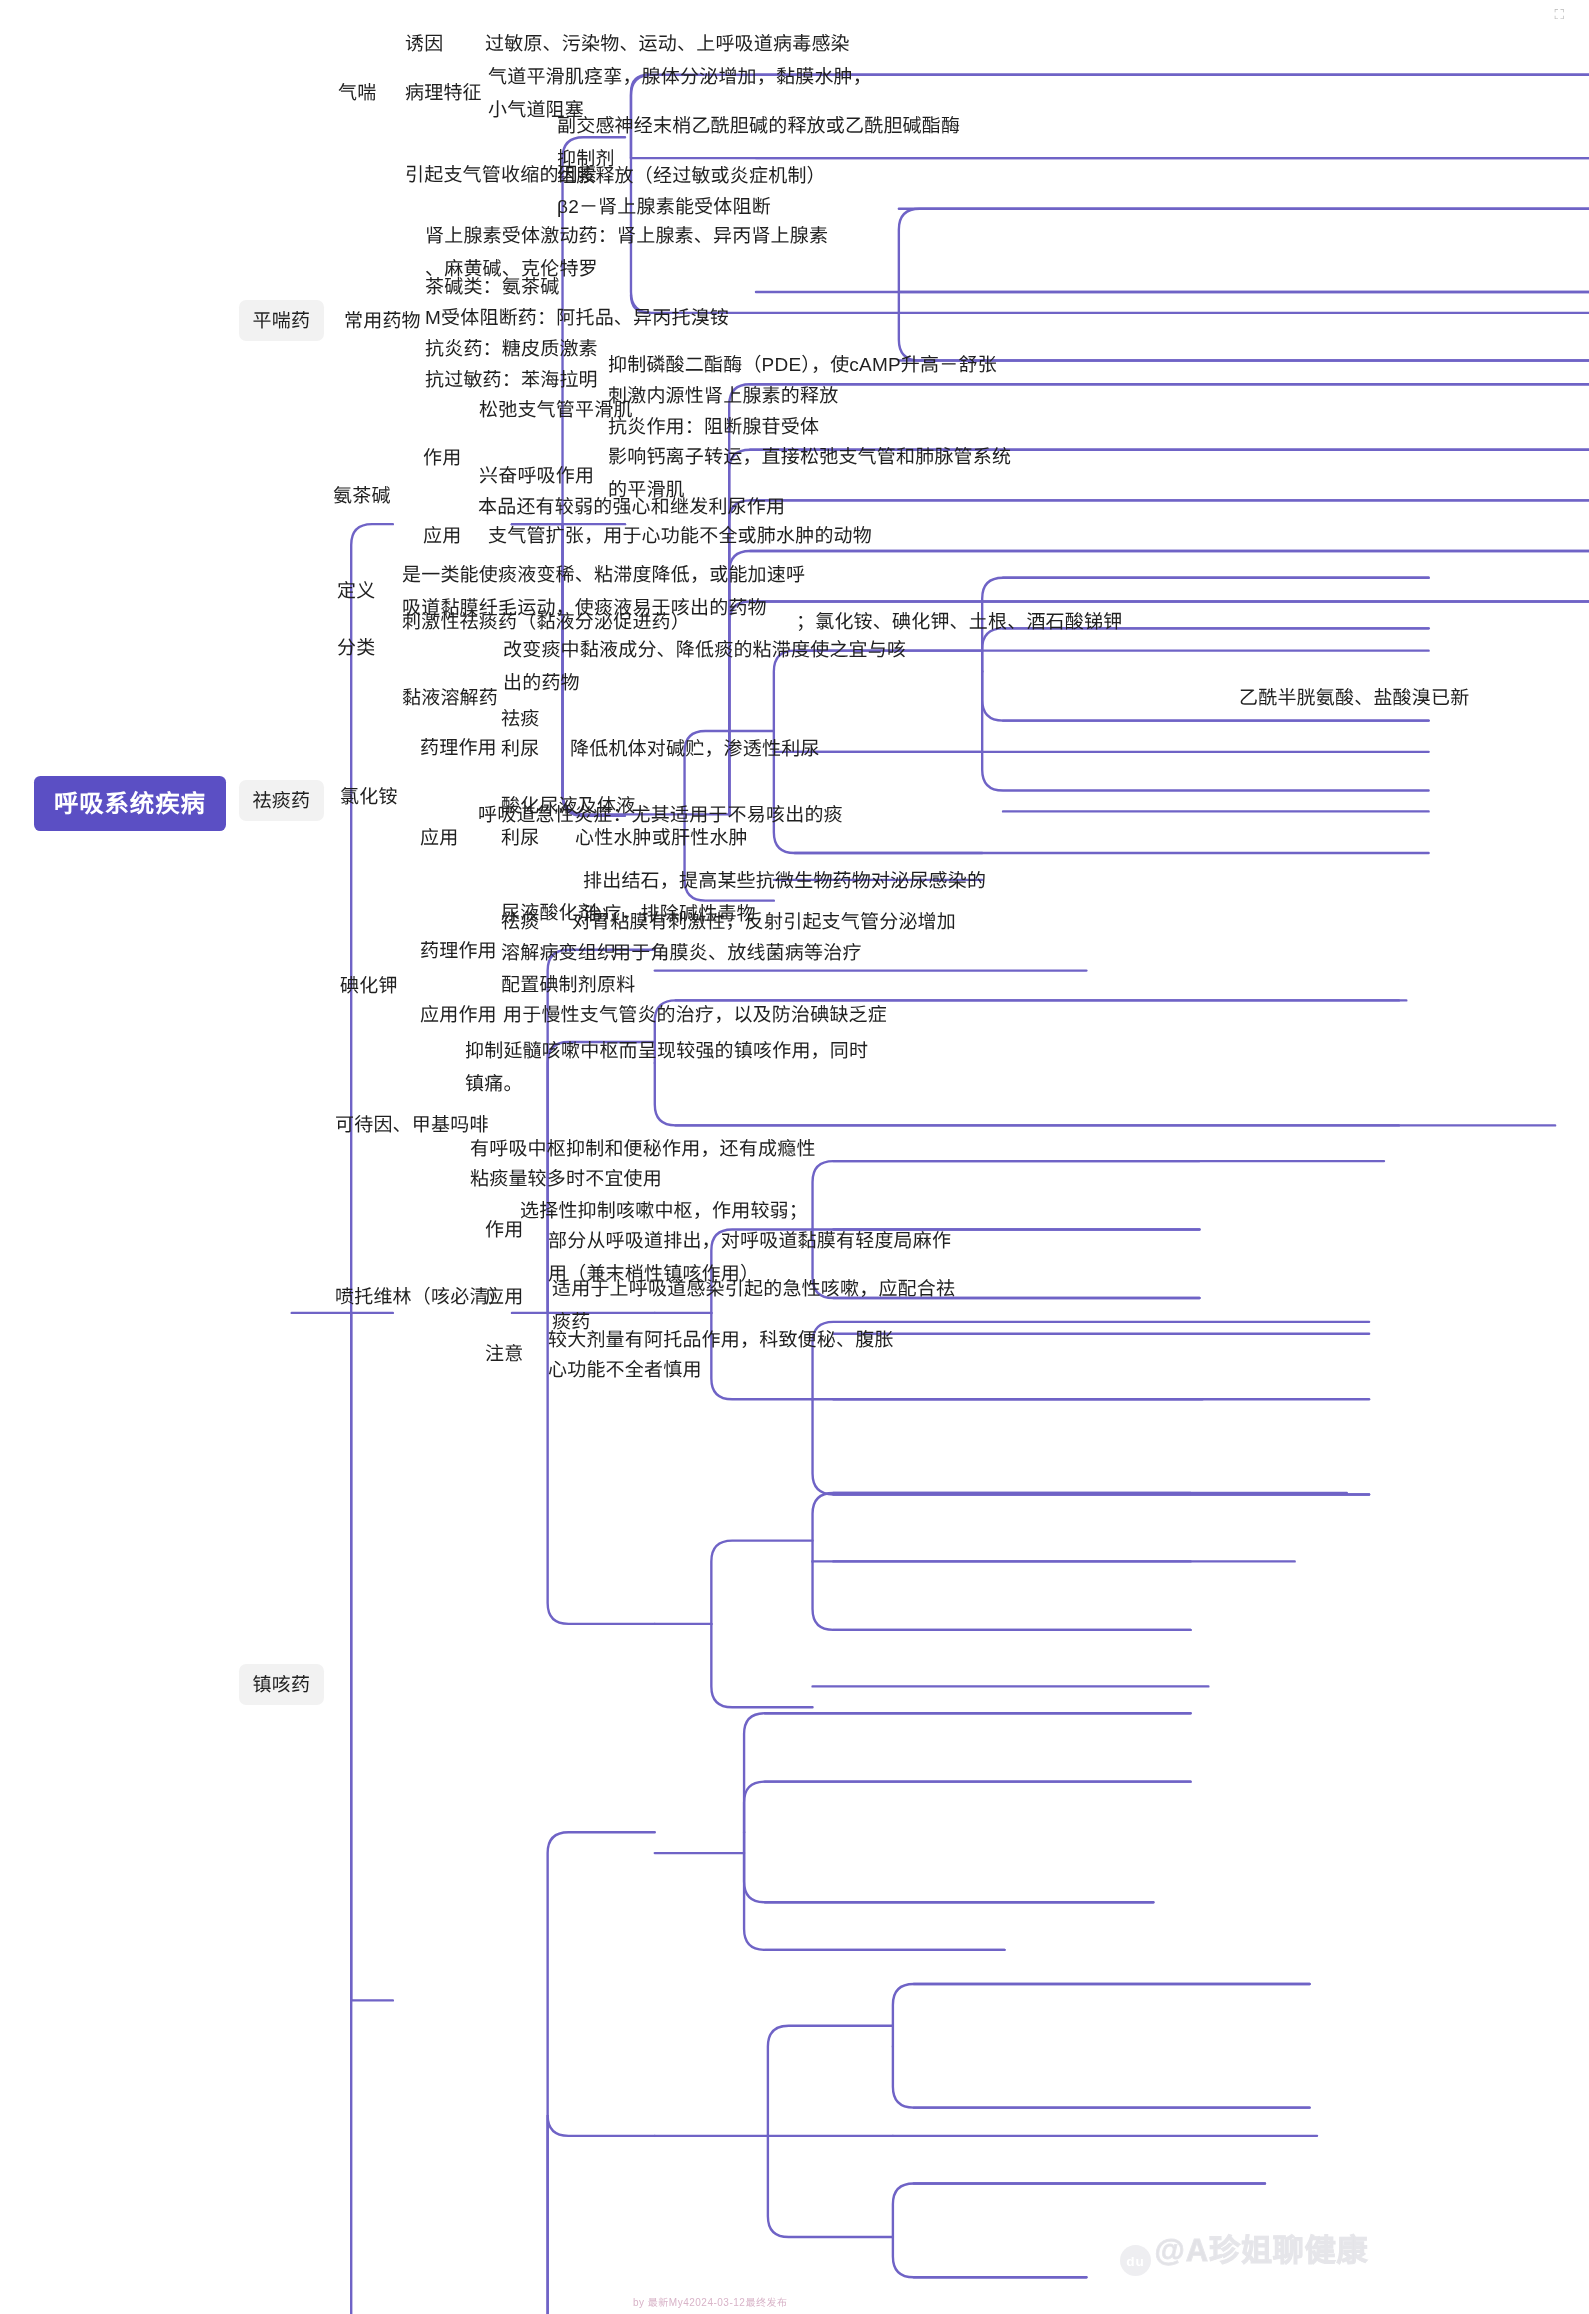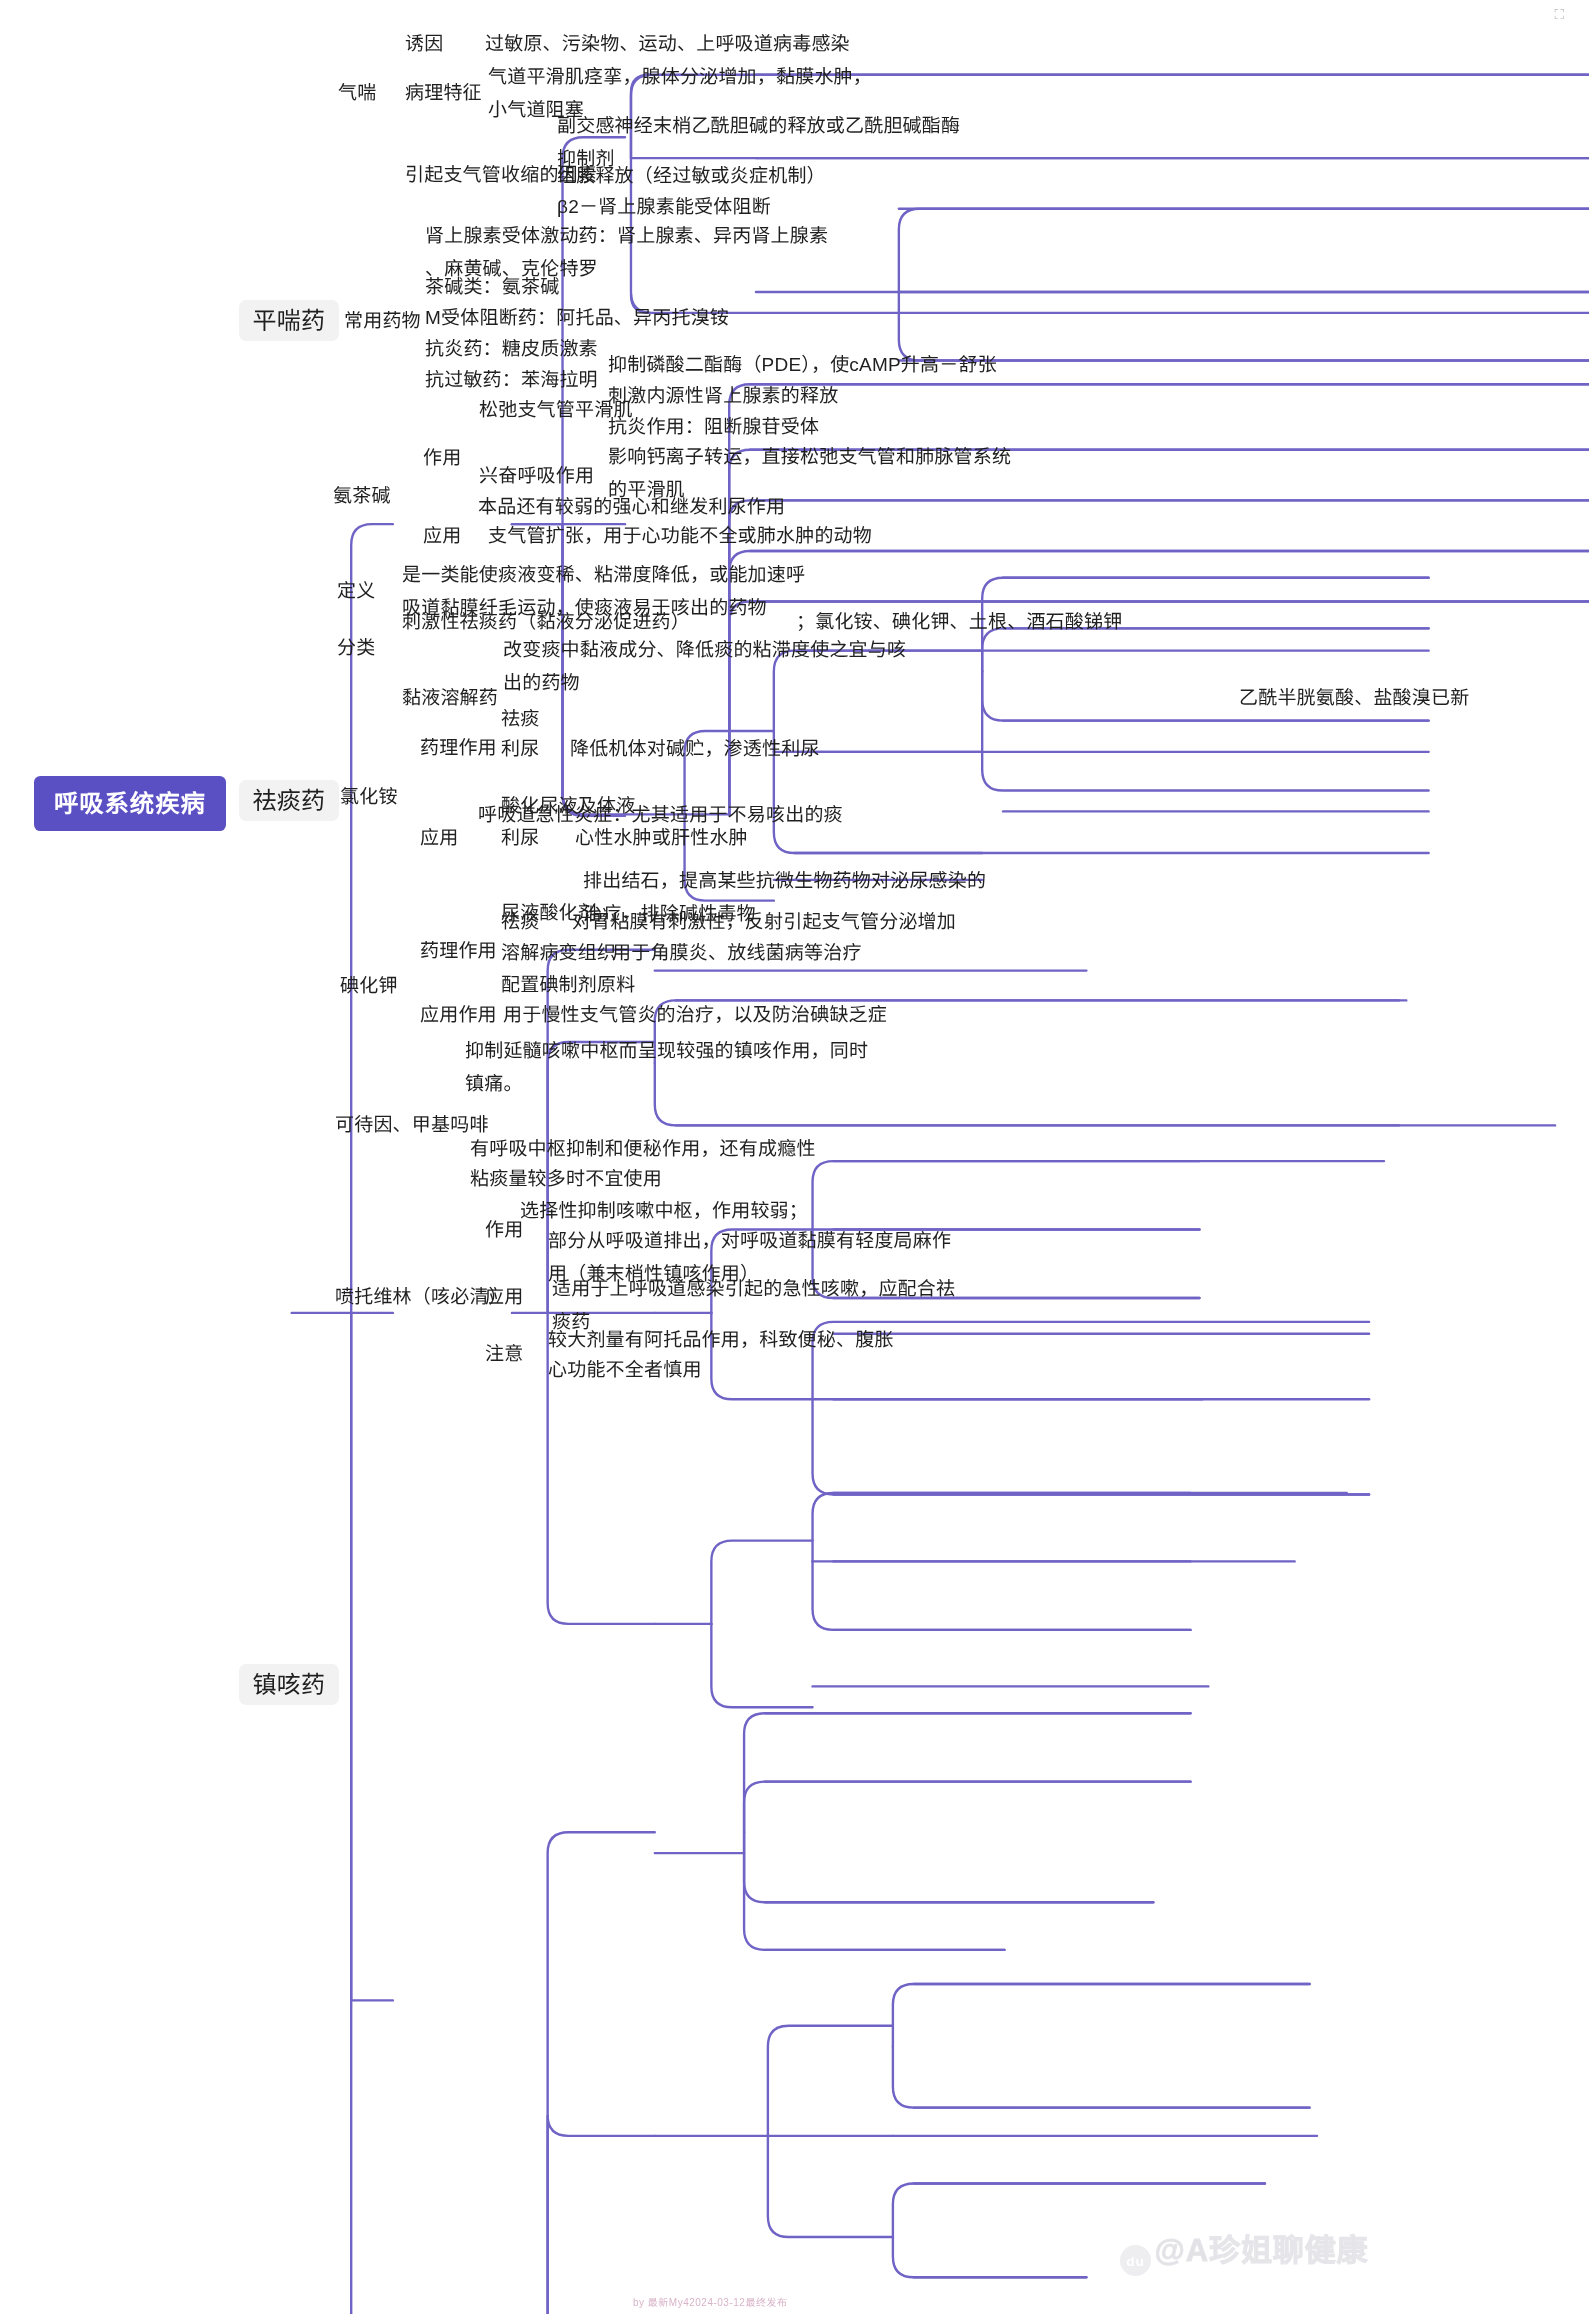--- a/index.html
+++ b/index.html
@@ -41,21 +41,21 @@
     font-weight: bold;
     padding: 11.8px 20px;
     border-radius: 6.3px;
     line-height: 31px;
     letter-spacing: 0.9px;
   }
   .node.lvl1 {
     background: #f2f2f2;
     border-radius: 7.2px;
     padding: 8.1px 13.6px;
-    font-size: 24px;
+    font-size: 19px;
     line-height: 25px;
     font-weight: normal;
   }
   .topbar {
     position: absolute;
     top: 7.2px;
     right: 12.7px;
     width: 27px;
     height: 20px;
   }

